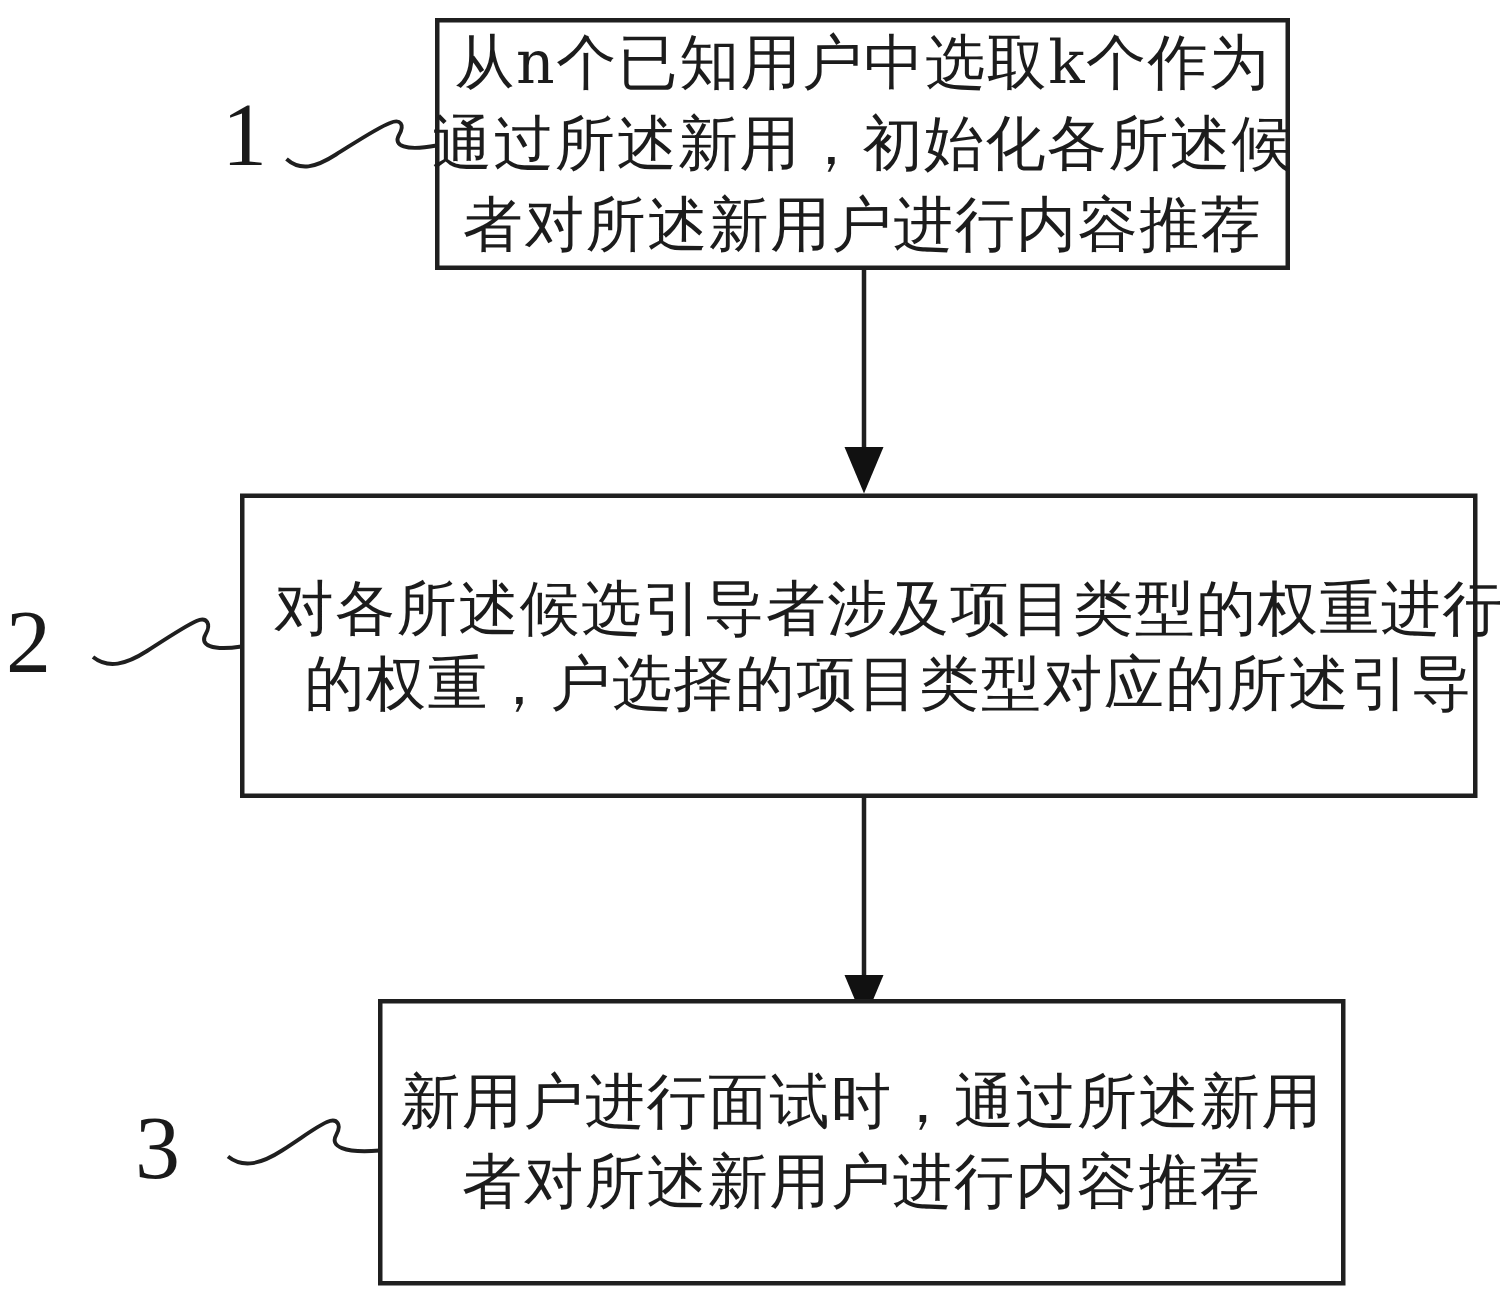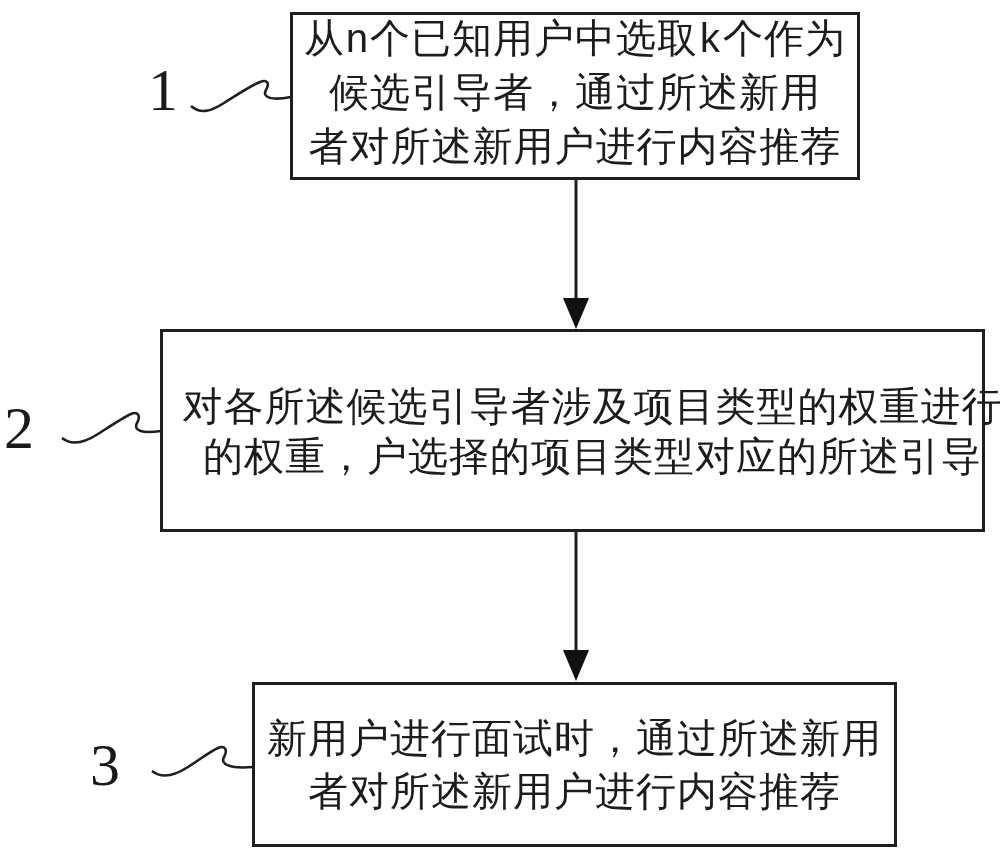--- a/index.html
+++ b/index.html
@@ -27,24 +27,24 @@
     color: #1c1c1c;
     z-index: 2;
   }
   .step-box .line {
     font-size: 40px;
     white-space: nowrap;
     text-align: center;
     color: #1c1c1c;
   }
   #box-1 { left: 290px; top: 12px;  width: 570px; height: 168px; }
-  #box-1 .line { line-height: 54px; letter-spacing: 1px; font-family: Liberation Mono, monospace; }
+  #box-1 .line { line-height: 54px; letter-spacing: 1px; }
   #box-2 { left: 160px; top: 329px; width: 825px; height: 203px; padding-left: 40px; }
   #box-2 .line { line-height: 50px; letter-spacing: 1px; }
-  #box-3 { left: 252px; top: 682px; width: 645px; height: 165px; }
+  #box-3 { left: 252px; top: 666px; width: 645px; height: 191px; }
   #box-3 .line { line-height: 53px; letter-spacing: 1px; }
 
   .step-number {
     position: absolute;
     font-family: "Liberation Serif", "DejaVu Serif", serif;
     font-size: 60px;
     line-height: 1;
     color: #1a1a1a;
     z-index: 2;
   }
@@ -91,21 +91,21 @@
       <polygon class="arrow-head" points="563,650 589,650 576,681"></polygon>
     </g>
   </svg>
 
   <div class="step-number" id="num-1">1</div>
   <div class="step-number" id="num-2">2</div>
   <div class="step-number" id="num-3">3</div>
 
   <div class="step-box" id="box-1">
     <div class="line">从n个已知用户中选取k个作为</div>
-    <div class="line">候选引导者，通过所述新用</div>
+    <div class="line">通过所述新用，初始化各所述候</div>
     <div class="line">者对所述新用户进行内容推荐</div>
   </div>
 
   <div class="step-box" id="box-2">
     <div class="line">对各所述候选引导者涉及项目类型的权重进行</div>
     <div class="line">的权重，户选择的项目类型对应的所述引导</div>
   </div>
 
   <div class="step-box" id="box-3">
     <div class="line">新用户进行面试时，通过所述新用</div>

